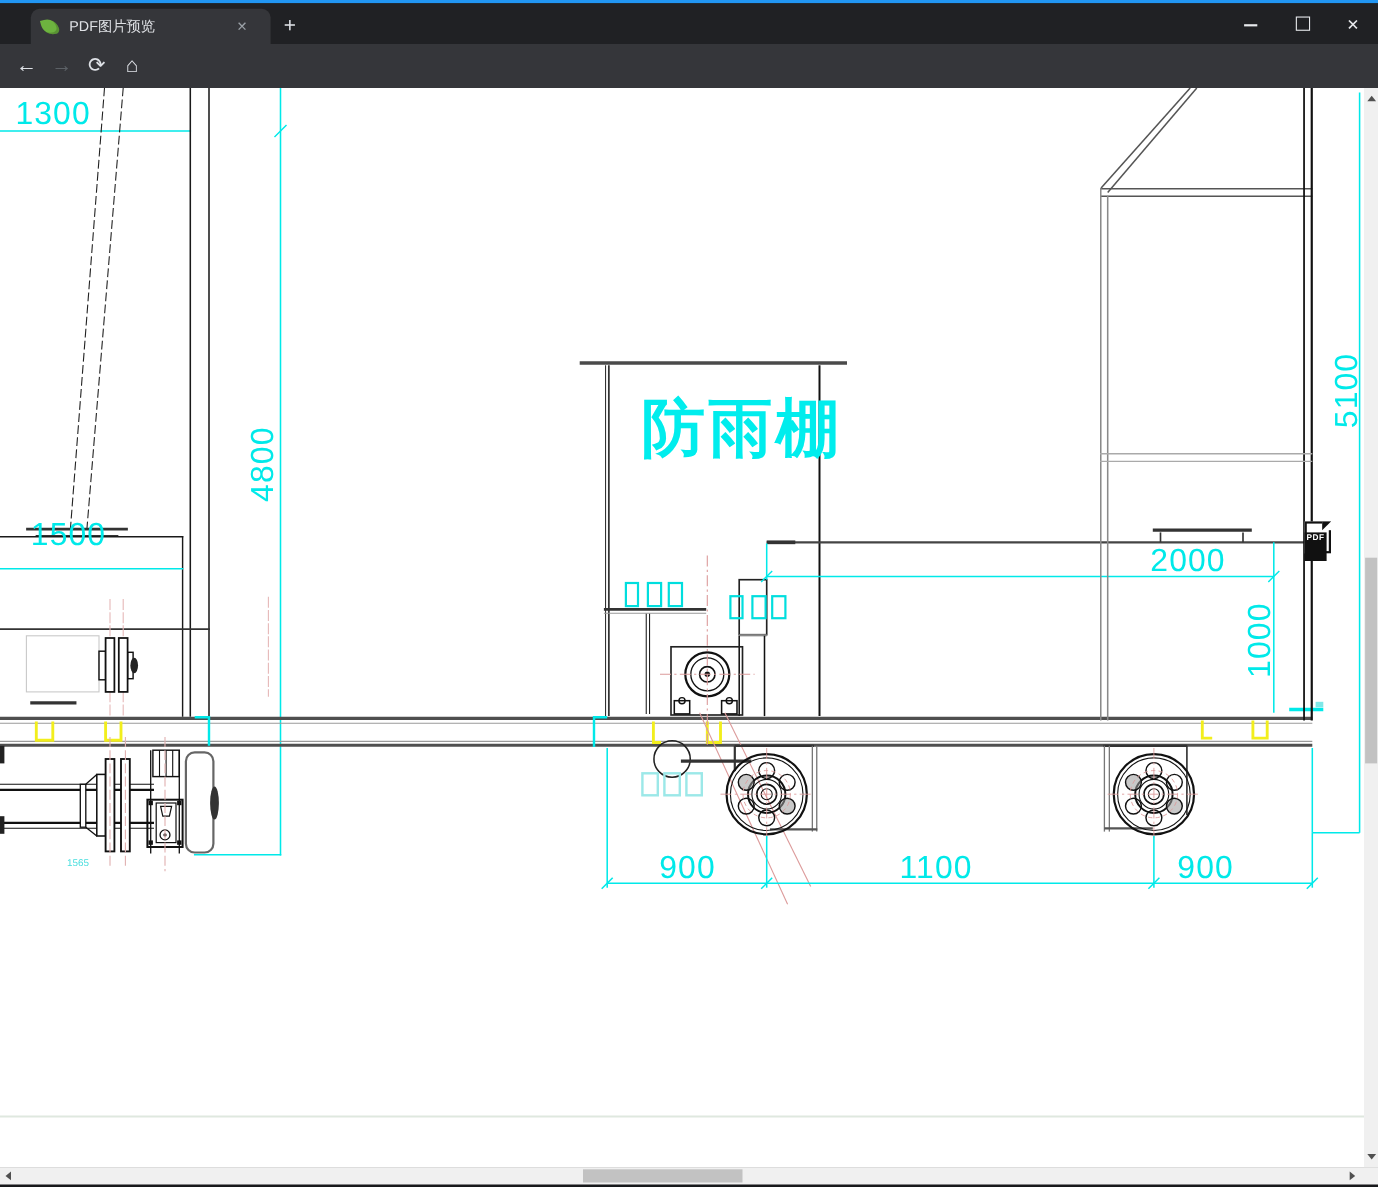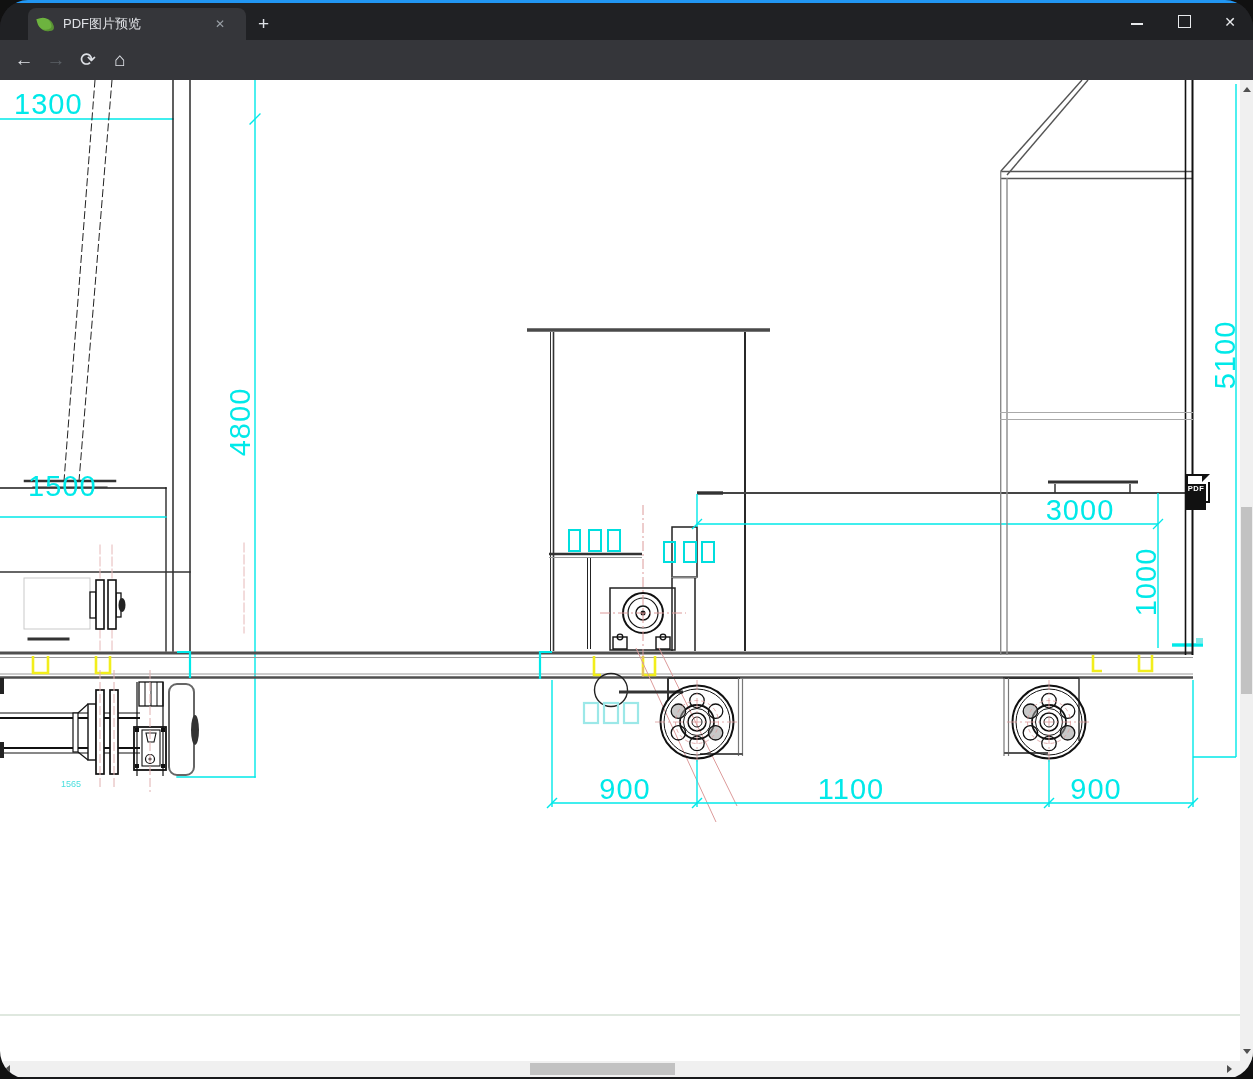--- a/index.html
+++ b/index.html
@@ -1,17 +1,17 @@
 <!DOCTYPE html>
 <html><head>
 <meta charset="utf-8">
 <style>
   html,body{margin:0;padding:0;background:#111;}
   .window{position:relative;width:1253px;height:1079px;background:#202124;overflow:hidden;
-          font-family:"Liberation Sans",sans-serif;border-radius:28px;}
+          font-family:"Liberation Sans",sans-serif;}
   .accent{position:absolute;left:0;top:0;width:100%;height:3px;background:#2196f3;}
   
   .tabstrip{position:absolute;left:0;top:3px;width:100%;height:37px;background:#202124;}
   .tab{position:absolute;left:28px;top:5px;width:218px;height:32px;background:#35363a;
        border-radius:8px 8px 0 0;display:flex;align-items:center;}
   .favicon{width:15px;height:15px;margin-left:10px;background:#6db33f;
            border-radius:0 80% 4px 80%;transform:rotate(-15deg);
            box-shadow:inset -2px -2px 0 rgba(0,0,0,.18);}
   .tab-title{color:#dfe1e5;font-size:13px;margin-left:10px;white-space:nowrap;overflow:hidden;width:150px;}
   .tab-close{color:#9aa0a6;font-size:12px;margin-left:2px;cursor:default;}
@@ -331,21 +331,22 @@
         <line x1="1188" y1="728" x2="1198" y2="718"></line>
       </g>
 
       <line x1="0" y1="935" x2="1240" y2="935" stroke="#dfe8df" stroke-width="2"></line>
     </svg>
 
     <div class="dim" style="left:14px;top:10px">1300</div>
     <div class="dim dimv" style="left:240px;top:342px">4800</div>
     <div class="dim" style="left:28px;top:392px">1500</div>
     <div class="dim dim-small" style="left:61px;top:700px">1565</div>
-    <div class="dim dimc" style="left:1080px;top:416px">3000</div>
+    <div class="canopy">防雨棚</div>
+    <div class="dim dimc" style="left:1080px;top:416px">2000</div>
     <div class="dim dimv" style="left:1146px;top:502px">1000</div>
     <div class="dim dimv" style="left:1225px;top:275px">5100</div>
     <div class="dim dimc" style="left:625px;top:695px">900</div>
     <div class="dim dimc" style="left:851px;top:695px">1100</div>
     <div class="dim dimc" style="left:1096px;top:695px">900</div>
 
     <div class="pdficon">
       <div class="lbl">PDF</div>
     </div>
   </div>

